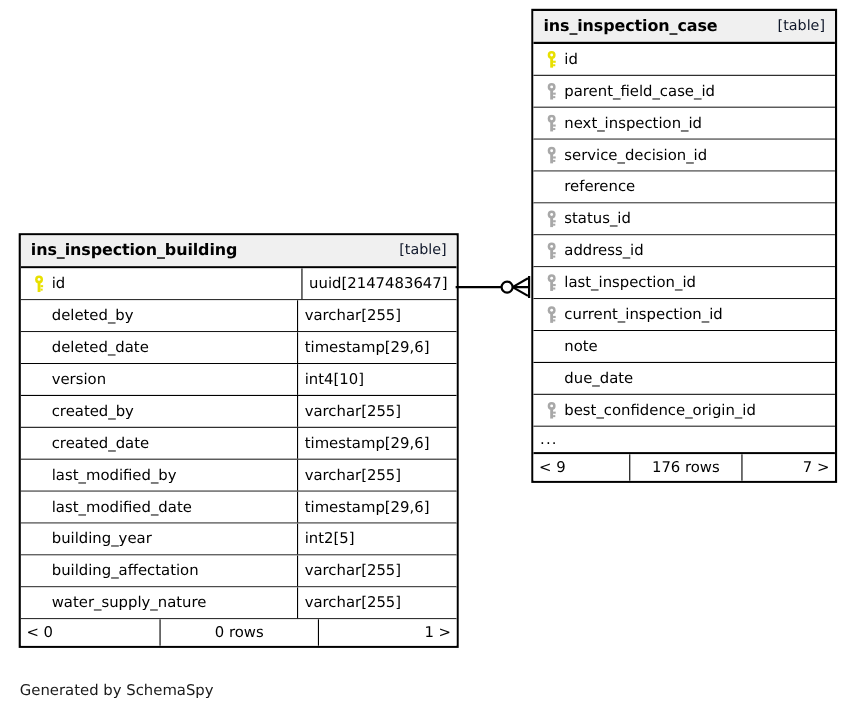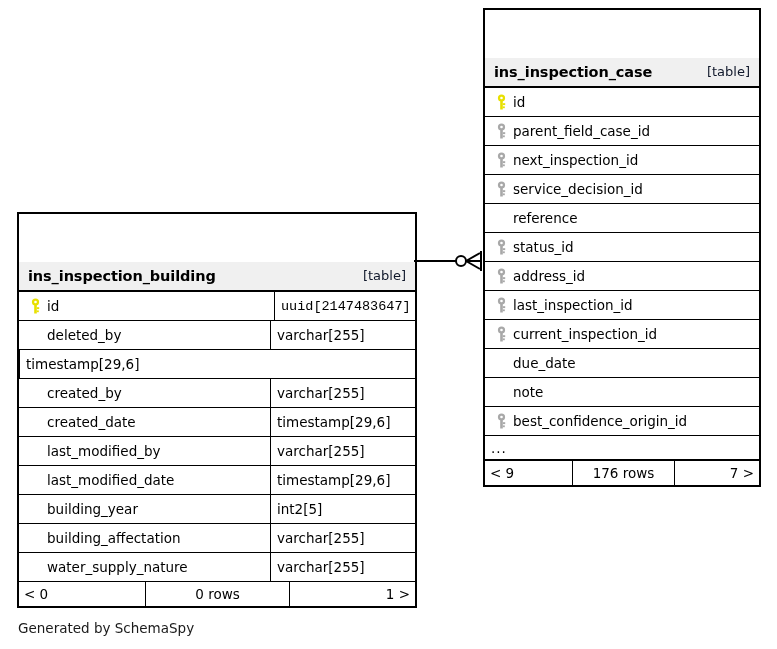--- a/index.html
+++ b/index.html
@@ -25,21 +25,20 @@
   }
   .er-table .tbl-header {
     display: flex;
     align-items: center;
     justify-content: space-between;
     background: #f0f0f0;
     border-bottom: 2px solid #000000;
     padding: 4px 9px 5px 9px;
     box-sizing: border-box;
     height: 30px;
-    margin-top: 48px;
   }
   .tbl-title {
     font-size: 14.5px;
     font-weight: bold;
     letter-spacing: -0.1px;
     white-space: nowrap;
   }
   .tbl-kind {
     font-size: 13px;
     font-weight: normal;
@@ -168,36 +167,49 @@
             <svg width="11" height="16" viewBox="0 0 11 16">
               <circle cx="5.5" cy="4" r="3.6" fill="#e8e000"></circle>
               <circle cx="5.5" cy="4" r="1.3" fill="#ffffff"></circle>
               <rect x="4.2" y="6.5" width="2.6" height="9" fill="#e8e000"></rect>
               <rect x="6.8" y="9.2" width="2.4" height="1.9" fill="#e8e000"></rect>
               <rect x="6.8" y="12.4" width="2.0" height="1.8" fill="#e8e000"></rect>
             </svg>
           </span>
           <span class="col-label">id</span>
         </div>
-        <div class="col-type" style="width: 141px; font-family: Liberation Mono, monospace;">
+        <div class="col-type" style="width: 141px;">
           <span>uuid[2147483647]</span>
         </div>
       </div>
       <div class="col-row">
         <div class="col-name">
           <span class="key-slot"></span>
           <span class="col-label">deleted_by</span>
         </div>
         <div class="col-type" style="width: 145px;">
           <span>varchar[255]</span>
         </div>
       </div>
       <div class="col-row">
+        <div class="col-name">
+          <span class="key-slot"></span>
+          <span class="col-label">deleted_date</span>
+        </div>
         <div class="col-type" style="width: 145px;">
           <span>timestamp[29,6]</span>
+        </div>
+      </div>
+      <div class="col-row">
+        <div class="col-name">
+          <span class="key-slot"></span>
+          <span class="col-label">version</span>
+        </div>
+        <div class="col-type" style="width: 145px;">
+          <span>int4[10]</span>
         </div>
       </div>
       <div class="col-row">
         <div class="col-name">
           <span class="key-slot"></span>
           <span class="col-label">created_by</span>
         </div>
         <div class="col-type" style="width: 145px;">
           <span>varchar[255]</span>
         </div>
@@ -384,27 +396,27 @@
               <rect x="6.8" y="9.2" width="2.4" height="1.9" fill="#a8a8a8"></rect>
               <rect x="6.8" y="12.4" width="2.0" height="1.8" fill="#a8a8a8"></rect>
             </svg>
           </span>
           <span class="col-label">current_inspection_id</span>
         </div>
       </div>
       <div class="col-row">
         <div class="col-name">
           <span class="key-slot"></span>
+          <span class="col-label">note</span>
+        </div>
+      </div>
+      <div class="col-row">
+        <div class="col-name">
+          <span class="key-slot"></span>
           <span class="col-label">due_date</span>
-        </div>
-      </div>
-      <div class="col-row">
-        <div class="col-name">
-          <span class="key-slot"></span>
-          <span class="col-label">note</span>
         </div>
       </div>
       <div class="col-row">
         <div class="col-name">
           <span class="key-slot">
             <svg width="11" height="16" viewBox="0 0 11 16">
               <circle cx="5.5" cy="4" r="3.6" fill="#a8a8a8"></circle>
               <circle cx="5.5" cy="4" r="1.3" fill="#ffffff"></circle>
               <rect x="4.2" y="6.5" width="2.6" height="9" fill="#a8a8a8"></rect>
               <rect x="6.8" y="9.2" width="2.4" height="1.9" fill="#a8a8a8"></rect>

